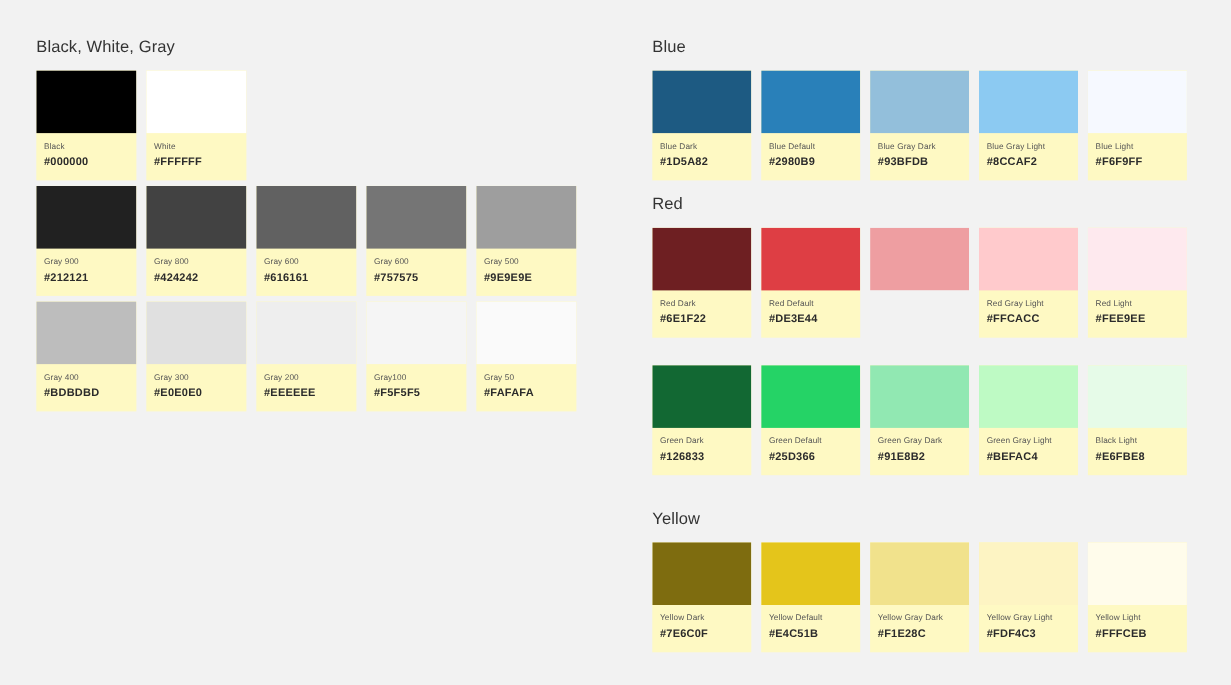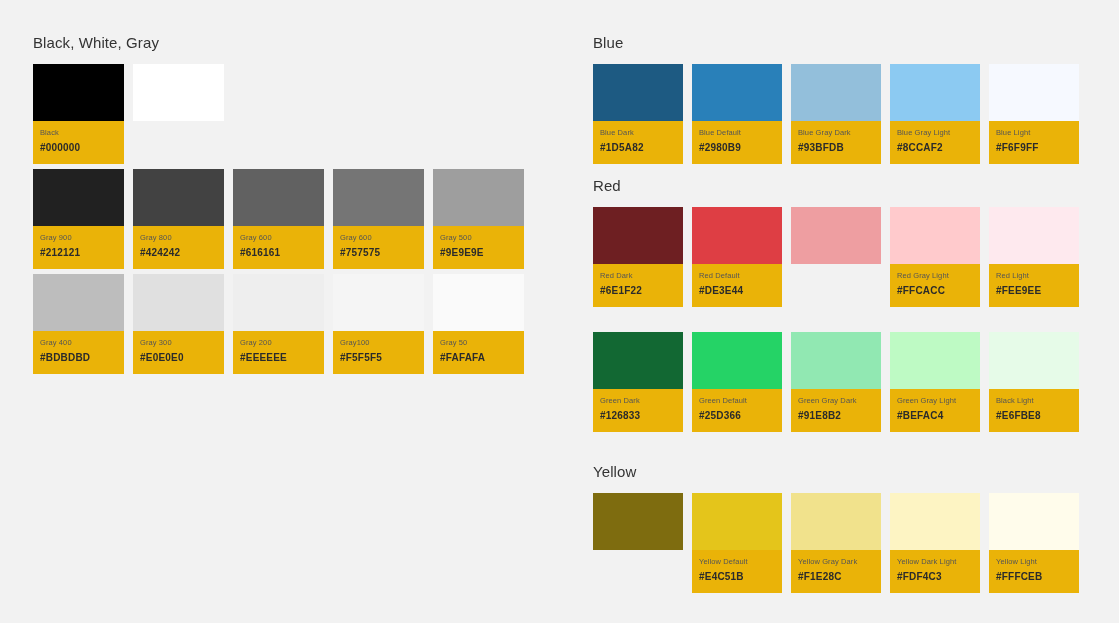--- a/index.html
+++ b/index.html
@@ -51,21 +51,21 @@
   }
 
   .swatch-row {
     display: flex;
     flex-direction: row;
     align-items: flex-start;
   }
 
   
   .card {
-    background: #eab308;
+    background: #fef9c3;
     box-sizing: border-box;
     overflow: hidden;
   }
   .card .chip {
     display: block;
     width: 100%;
     box-sizing: border-box;
   }
   .card .meta {
     padding: 7px 7px 9px 7px;
@@ -106,20 +106,24 @@
         <div class="swatch-row" style="position: absolute; left: 0px; top: 30px;">
           <div class="card">
             <div class="chip" style="background: rgb(0, 0, 0);"></div>
             <div class="meta">
               <div class="cname">Black</div>
               <div class="chex">#000000</div>
             </div>
           </div>
           <div class="card">
             <div class="chip" style="background: rgb(255, 255, 255);"></div>
+            <div class="meta">
+              <div class="cname">White</div>
+              <div class="chex">#FFFFFF</div>
+            </div>
           </div>
         </div>
         <div class="swatch-row" style="position: absolute; left: 0px; top: 135px;">
           <div class="card">
             <div class="chip" style="background: rgb(33, 33, 33);"></div>
             <div class="meta">
               <div class="cname">Gray 900</div>
               <div class="chex">#212121</div>
             </div>
           </div>
@@ -305,39 +309,43 @@
               <div class="chex">#E6FBE8</div>
             </div>
           </div>
         </div>
       </div>
       <div class="section" style="position: absolute; left: 0px; width: 100%; top: 463px;">
         <h2 class="section-title">Yellow</h2>
         <div class="swatch-row" style="margin-top: 12px;">
           <div class="card">
             <div class="chip" style="background: rgb(126, 108, 15);"></div>
+            <div class="meta">
+              <div class="cname">Yellow Dark</div>
+              <div class="chex">#7E6C0F</div>
+            </div>
           </div>
           <div class="card">
             <div class="chip" style="background: rgb(228, 197, 27);"></div>
             <div class="meta">
               <div class="cname">Yellow Default</div>
               <div class="chex">#E4C51B</div>
             </div>
           </div>
           <div class="card">
             <div class="chip" style="background: rgb(241, 226, 140);"></div>
             <div class="meta">
               <div class="cname">Yellow Gray Dark</div>
               <div class="chex">#F1E28C</div>
             </div>
           </div>
           <div class="card">
             <div class="chip" style="background: rgb(253, 244, 195);"></div>
             <div class="meta">
-              <div class="cname">Yellow Dark Light</div>
+              <div class="cname">Yellow Gray Light</div>
               <div class="chex">#FDF4C3</div>
             </div>
           </div>
           <div class="card">
             <div class="chip" style="background: rgb(255, 252, 235);"></div>
             <div class="meta">
               <div class="cname">Yellow Light</div>
               <div class="chex">#FFFCEB</div>
             </div>
           </div>

